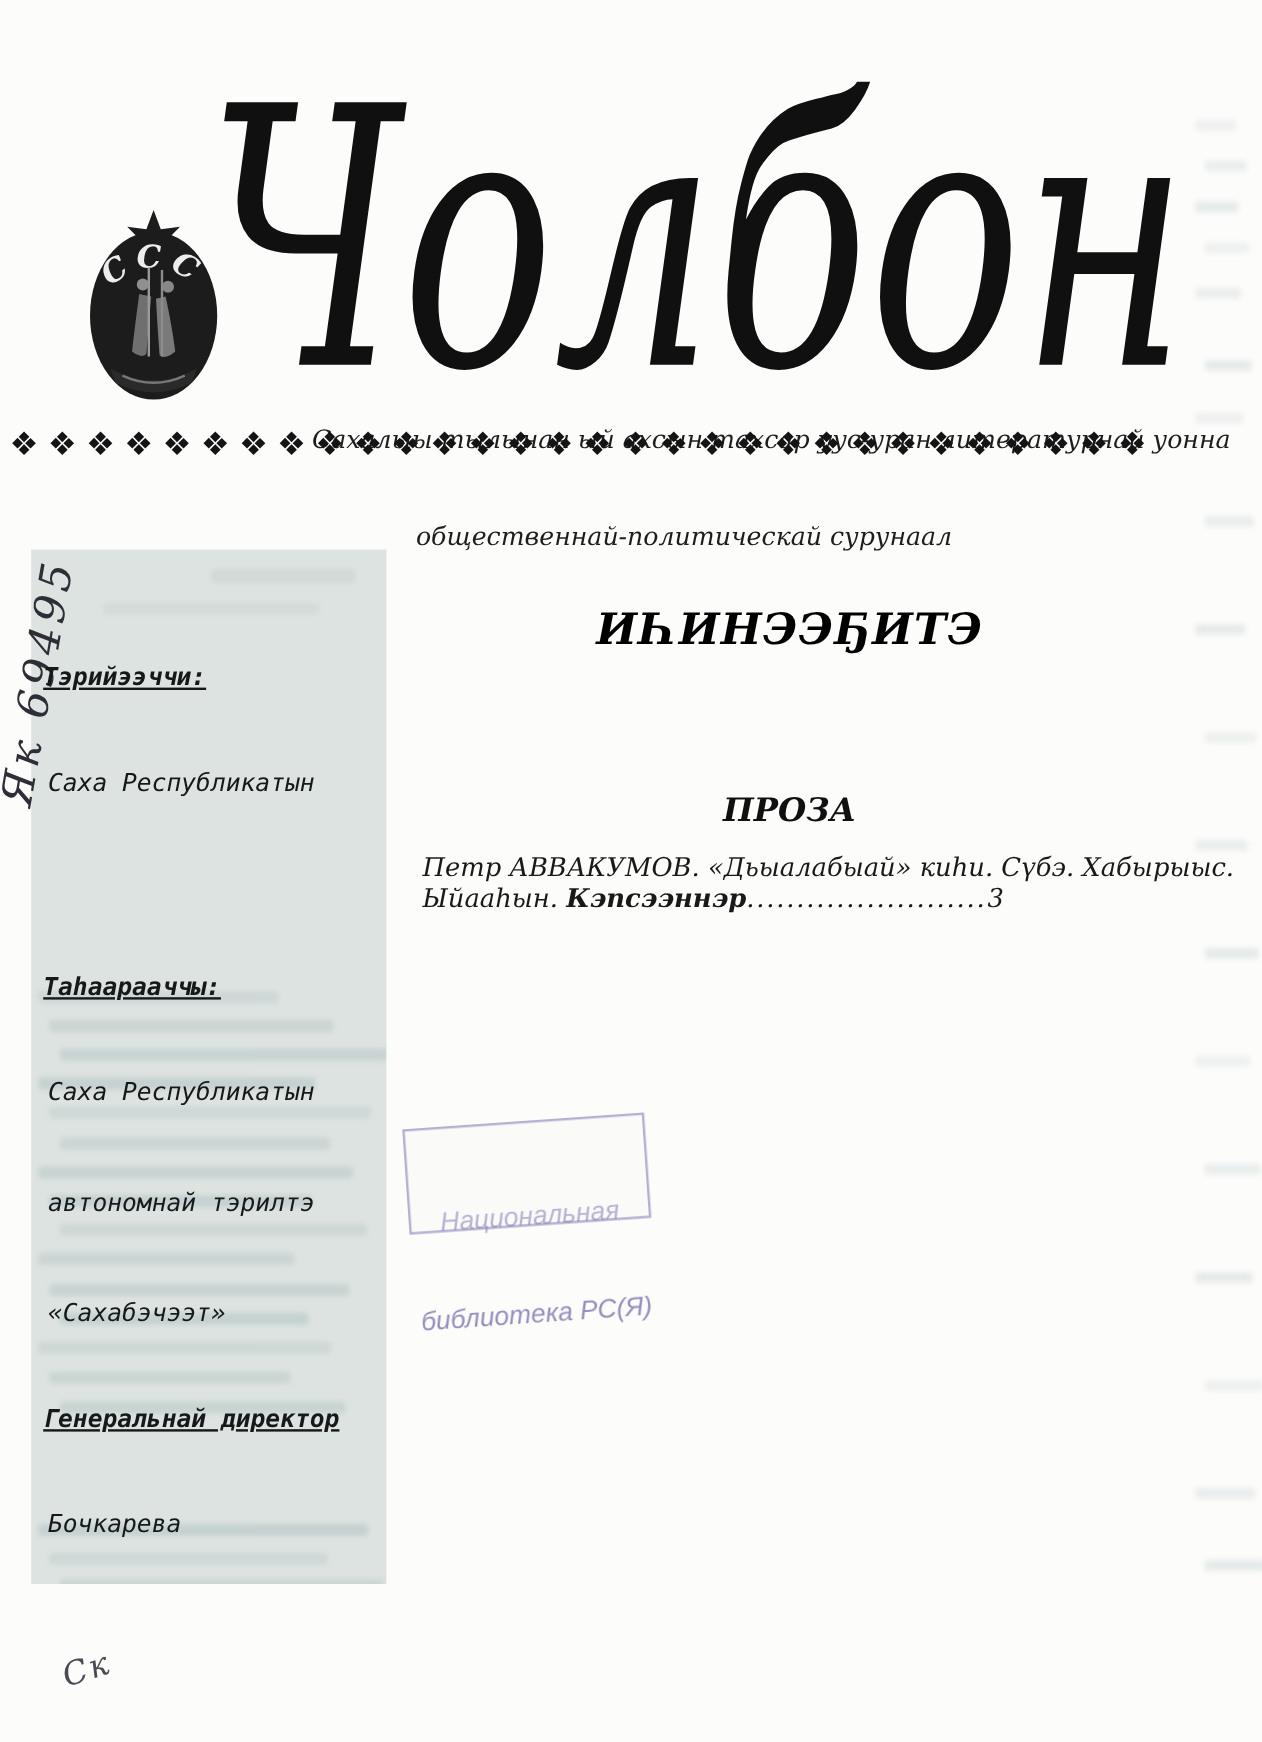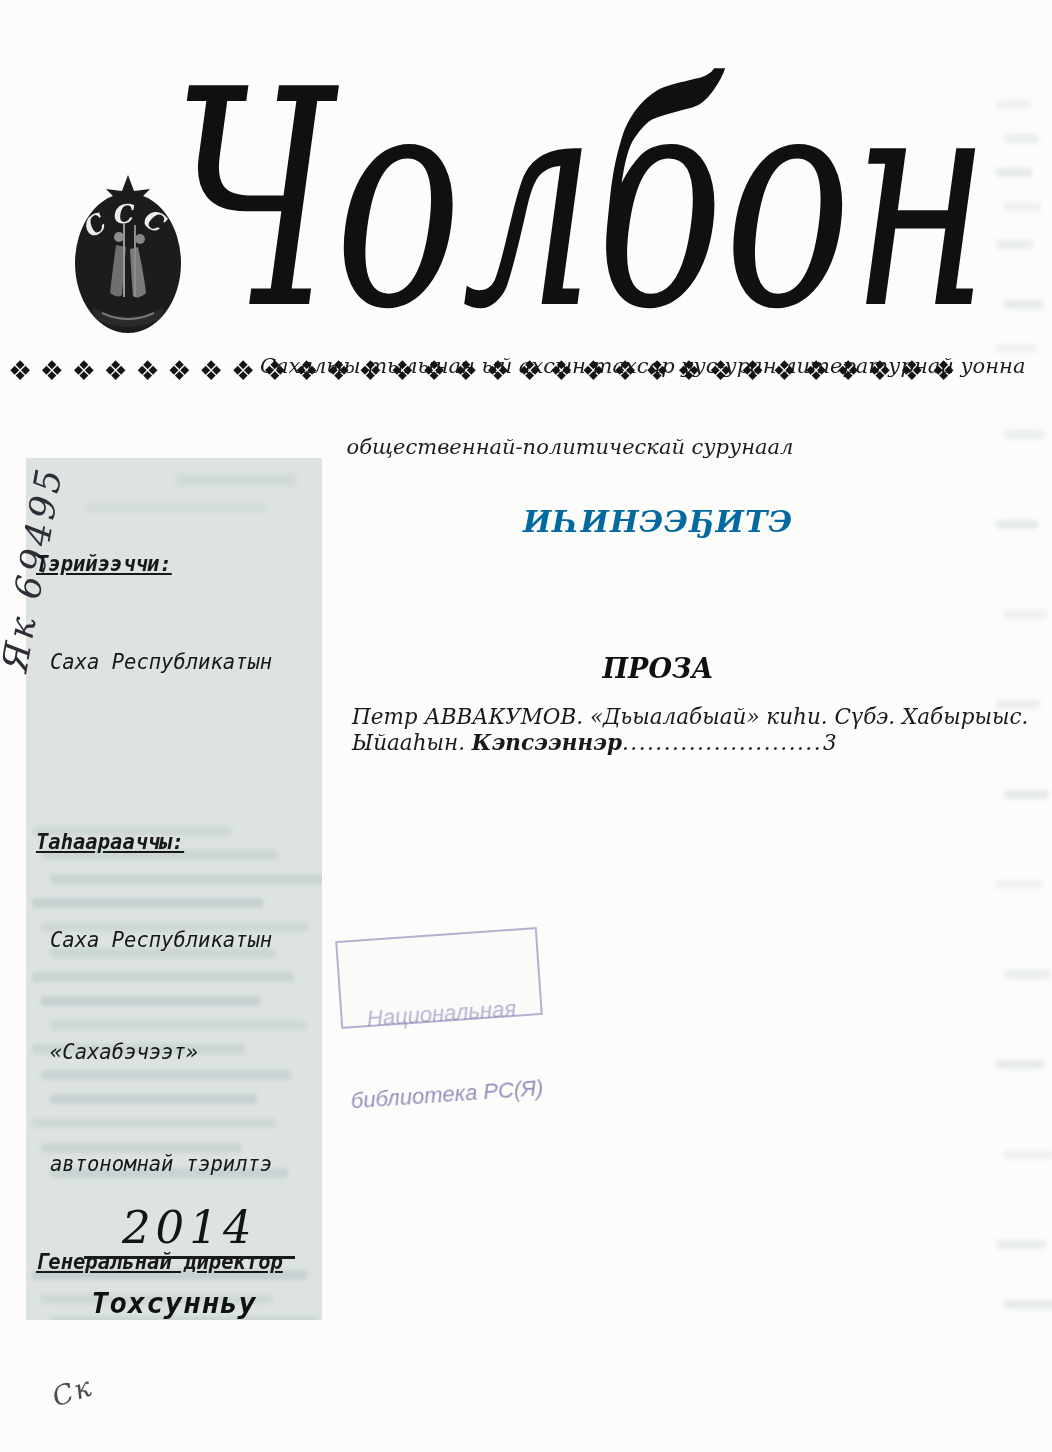--- a/index.html
+++ b/index.html
@@ -24,21 +24,21 @@
   .sidebar{
     position:absolute; left:26px; top:458px; width:296px; height:862px;
     background:#dde3e0; overflow:hidden;
   }
   .imprint{
     position:absolute; left:10px; top:36px; width:278px;
     font-family:"DejaVu Sans Mono", monospace; font-size:20.5px; line-height:28px;
     color:#17181a; z-index:2;
   }
   .imprint .label{font-weight:bold; margin:0;text-decoration:underline;}
-  .imprint .val{font-style:italic; margin:14px;}
+  .imprint .val{font-style:italic; margin:4px;}
   .imprint .gap{height:26px;}
   .issue{position:absolute; left:0; right:0; top:724px; text-align:center; z-index:2;}
   .year{
     display:inline-block; font-family:"DejaVu Serif", serif; font-size:45px;
     letter-spacing:5px; padding:0 38px 2px; border-bottom:3px solid #1a1a1a; color:#141414;
   }
   .month{
     margin-top:8px; font-family:"DejaVu Sans Mono", monospace; font-weight:bold;
     font-size:29px; letter-spacing:1px; color:#111;
   }
@@ -52,22 +52,22 @@
     font-family:"DejaVu Serif", serif;
   }
   .corner-hand{
     position:absolute; left:52px; top:1376px; transform:rotate(-18deg);
     font-style:italic; font-size:27px; color:#4b4b54; letter-spacing:2px;
     font-family:"DejaVu Serif", serif;
   }
   
   .toc{position:absolute; left:352px; top:454px; width:612px; font-size:21.5px; z-index:3;}
   .toc-header{
-    text-align:center; font-weight:bold; font-size:30px; letter-spacing:1px;
-    margin:0 0 42px; color:#0369a1;
+    text-align:center; font-weight:bold; font-size:36px; letter-spacing:1px;
+    margin:0 0 42px; color:#000000;
   }
   .toc-section-title{
     text-align:center; font-weight:bold; font-size:27px;
     margin:22px 0 20px; color:#101010;
   }
   .toc-entry{margin:0;}
   .toc-line{display:flex; align-items:baseline; line-height:26px;}
   .seg{white-space:pre;}
   .it{font-style:italic;font-weight:bold;}
   .leader{flex:1 1 auto; overflow:hidden; white-space:nowrap; letter-spacing:1.5px; min-width:20px;}
@@ -122,30 +122,26 @@
 
   
   <aside class="sidebar">
     <div id="sidebar-ghosts"><div class="ghost" style="left: 6px; top: 368px; width: 200px; height: 10px; opacity: 0.28;"></div><div class="ghost" style="left: 15px; top: 392px; width: 237px; height: 10px; opacity: 0.33;"></div><div class="ghost" style="left: 24px; top: 416px; width: 274px; height: 10px; opacity: 0.38;"></div><div class="ghost" style="left: 6px; top: 440px; width: 231px; height: 10px; opacity: 0.43;"></div><div class="ghost" style="left: 15px; top: 464px; width: 268px; height: 10px; opacity: 0.28;"></div><div class="ghost" style="left: 24px; top: 490px; width: 225px; height: 10px; opacity: 0.33;"></div><div class="ghost" style="left: 6px; top: 514px; width: 262px; height: 10px; opacity: 0.38;"></div><div class="ghost" style="left: 15px; top: 538px; width: 219px; height: 10px; opacity: 0.43;"></div><div class="ghost" style="left: 24px; top: 562px; width: 256px; height: 10px; opacity: 0.28;"></div><div class="ghost" style="left: 6px; top: 586px; width: 213px; height: 10px; opacity: 0.33;"></div><div class="ghost" style="left: 15px; top: 612px; width: 250px; height: 10px; opacity: 0.38;"></div><div class="ghost" style="left: 24px; top: 636px; width: 207px; height: 10px; opacity: 0.43;"></div><div class="ghost" style="left: 6px; top: 660px; width: 244px; height: 10px; opacity: 0.28;"></div><div class="ghost" style="left: 15px; top: 685px; width: 201px; height: 10px; opacity: 0.33;"></div><div class="ghost" style="left: 24px; top: 710px; width: 238px; height: 10px; opacity: 0.38;"></div><div class="ghost" style="left: 6px; top: 812px; width: 275px; height: 10px; opacity: 0.43;"></div><div class="ghost" style="left: 15px; top: 836px; width: 232px; height: 10px; opacity: 0.28;"></div><div class="ghost" style="left: 24px; top: 858px; width: 269px; height: 10px; opacity: 0.33;"></div><div class="ghost" style="left: 150px; top: 16px; width: 120px; height: 12px; opacity: 0.22;"></div><div class="ghost" style="left: 60px; top: 44px; width: 180px; height: 10px; opacity: 0.18;"></div></div>
     <div class="imprint">
       <p class="label">Тэрийээччи:</p>
       <p class="val">Саха Республикатын</p>
       <div class="gap"></div>
       <p class="label">Таһаарааччы:</p>
       <p class="val">Саха Республикатын</p>
+      <p class="val">автономнай тэрилтэ</p>
       <p class="val">«Сахабэчээт»</p>
-      <p class="val">автономнай тэрилтэ</p>
       <p class="label">Генеральнай директор</p>
       <p class="val">Бочкарева</p>
       
       
-    </div>
-    <div class="issue">
-      <div class="year">2014</div>
-      <div class="month">Тохсунньу</div>
     </div>
   </aside>
 
   
   <div class="spine-hand">Як 69495</div>
   <div class="corner-hand">Ск</div>
 
   
   <main class="toc">
     <h1 class="toc-header">ИҺИНЭЭҔИТЭ</h1>

